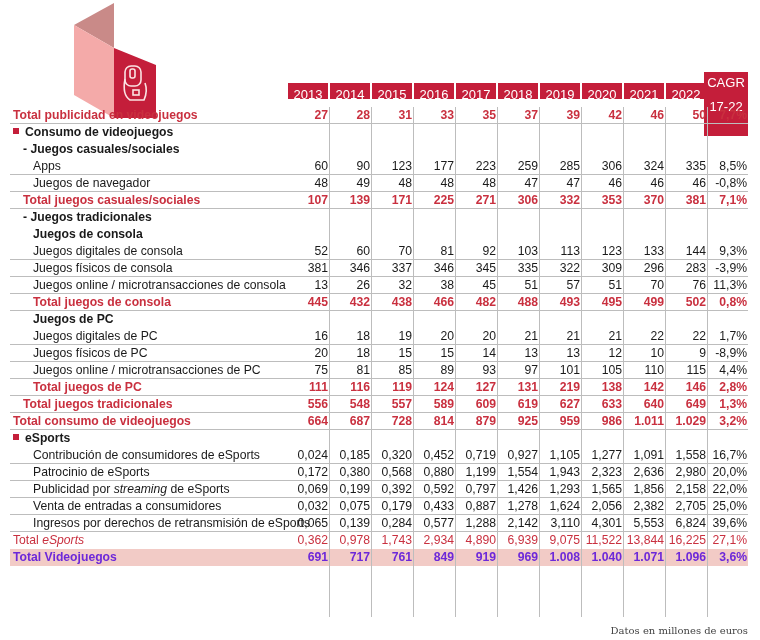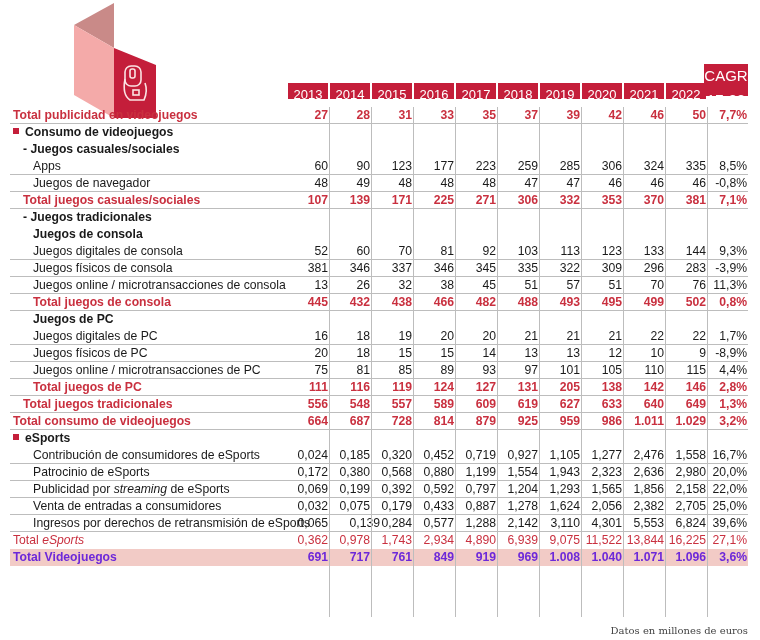--- a/index.html
+++ b/index.html
@@ -6,22 +6,22 @@
   body { width: 760px; height: 640px; position: relative; overflow: hidden;
          font-family: "Liberation Sans", sans-serif; color: #1a1a1a; }
 
   
   #logo { position: absolute; left: 70px; top: 3px; width: 90px; height: 115px; }
 
   
   #year-header { position: absolute; left: 288px; top: 60px; height: 50px; }
   .yr { position: absolute; top: 23px; width: 40px; height: 16px; background: #c41e3a;
         color: #fff; font-size: 13px; line-height: 24px; text-align: center; }
-  .cagr-box { position: absolute; left: 416px; top: 4px; width: 44px; height: 32px; background: #c41e3a;
-              color:#fff; font-size: 15px; text-align: center; }
+  .cagr-box { position: absolute; left: 416px; top: 12px; width: 44px; height: 64px; background: #c41e3a;
+              color:#fff; font-size: 13px; text-align: center; }
   .cagr-box .l1 { position:absolute; top: 3px; left:0; right:0; }
   .cagr-box .l2 { position:absolute; top: 27px; left:0; right:0; }
 
   
   #table { position: absolute; left: 10px; top: 107px; width: 738px; }
   .vline { position: absolute; top: 0; width: 1px; background: #bdbdbd; }
   .row { position: relative; height: 17px; font-size: 12.2px; line-height: 17px; }
   .row.bordered { border-bottom: 1px solid #bdbdbd; height: 16px; }
   .band { background: #f2cbc6; }
   .label { position: absolute; left: 3px; white-space: nowrap; }
@@ -273,21 +273,21 @@
       </div>
       <div class="row bordered">
         <span class="label t-total ind2">Total juegos de PC</span>
         <div class="cells">
           <span class="cell t-total" style="left: 0px;">111</span>
           <span class="cell t-total" style="left: 42px;">116</span>
           <span class="cell t-total" style="left: 84px;">119</span>
           <span class="cell t-total" style="left: 126px;">124</span>
           <span class="cell t-total" style="left: 168px;">127</span>
           <span class="cell t-total" style="left: 210px;">131</span>
-          <span class="cell t-total" style="left: 252px;">205</span>
+          <span class="cell t-total" style="left: 252px;">219</span>
           <span class="cell t-total" style="left: 294px;">138</span>
           <span class="cell t-total" style="left: 336px;">142</span>
           <span class="cell t-total" style="left: 378px;">146</span>
           <span class="cagr t-total">2,8%</span>
         </div>
       </div>
       <div class="row bordered">
         <span class="label t-total ind1">Total juegos tradicionales</span>
         <div class="cells">
           <span class="cell t-total" style="left: 0px;">556</span>
@@ -327,21 +327,21 @@
         <span class="label  ind2">Contribución de consumidores de eSports</span>
         <div class="cells">
           <span class="cell " style="left: 0px;">0,024</span>
           <span class="cell " style="left: 42px;">0,185</span>
           <span class="cell " style="left: 84px;">0,320</span>
           <span class="cell " style="left: 126px;">0,452</span>
           <span class="cell " style="left: 168px;">0,719</span>
           <span class="cell " style="left: 210px;">0,927</span>
           <span class="cell " style="left: 252px;">1,105</span>
           <span class="cell " style="left: 294px;">1,277</span>
-          <span class="cell " style="left: 336px;">2,476</span>
+          <span class="cell " style="left: 336px;">1,091</span>
           <span class="cell " style="left: 378px;">1,558</span>
           <span class="cagr ">16,7%</span>
         </div>
       </div>
       <div class="row bordered">
         <span class="label  ind2">Patrocinio de eSports</span>
         <div class="cells">
           <span class="cell " style="left: 0px;">0,172</span>
           <span class="cell " style="left: 42px;">0,380</span>
           <span class="cell " style="left: 84px;">0,568</span>
@@ -356,21 +356,21 @@
         </div>
       </div>
       <div class="row bordered">
         <span class="label  ind2"><span>Publicidad por </span><i>streaming</i><span> de eSports</span></span>
         <div class="cells">
           <span class="cell " style="left: 0px;">0,069</span>
           <span class="cell " style="left: 42px;">0,199</span>
           <span class="cell " style="left: 84px;">0,392</span>
           <span class="cell " style="left: 126px;">0,592</span>
           <span class="cell " style="left: 168px;">0,797</span>
-          <span class="cell " style="left: 210px;">1,204</span>
+          <span class="cell " style="left: 210px;">1,426</span>
           <span class="cell " style="left: 252px;">1,293</span>
           <span class="cell " style="left: 294px;">1,565</span>
           <span class="cell " style="left: 336px;">1,856</span>
           <span class="cell " style="left: 378px;">2,158</span>
           <span class="cagr ">22,0%</span>
         </div>
       </div>
       <div class="row bordered">
         <span class="label  ind2">Venta de entradas a consumidores</span>
         <div class="cells">
@@ -384,21 +384,21 @@
           <span class="cell " style="left: 294px;">2,056</span>
           <span class="cell " style="left: 336px;">2,382</span>
           <span class="cell " style="left: 378px;">2,705</span>
           <span class="cagr ">25,0%</span>
         </div>
       </div>
       <div class="row bordered">
         <span class="label  ind2">Ingresos por derechos de retransmisión de eSports</span>
         <div class="cells">
           <span class="cell " style="left: 0px;">0,065</span>
-          <span class="cell " style="left: 52px;">0,139</span>
+          <span class="cell " style="left: 42px;">0,139</span>
           <span class="cell " style="left: 84px;">0,284</span>
           <span class="cell " style="left: 126px;">0,577</span>
           <span class="cell " style="left: 168px;">1,288</span>
           <span class="cell " style="left: 210px;">2,142</span>
           <span class="cell " style="left: 252px;">3,110</span>
           <span class="cell " style="left: 294px;">4,301</span>
           <span class="cell " style="left: 336px;">5,553</span>
           <span class="cell " style="left: 378px;">6,824</span>
           <span class="cagr ">39,6%</span>
         </div>

